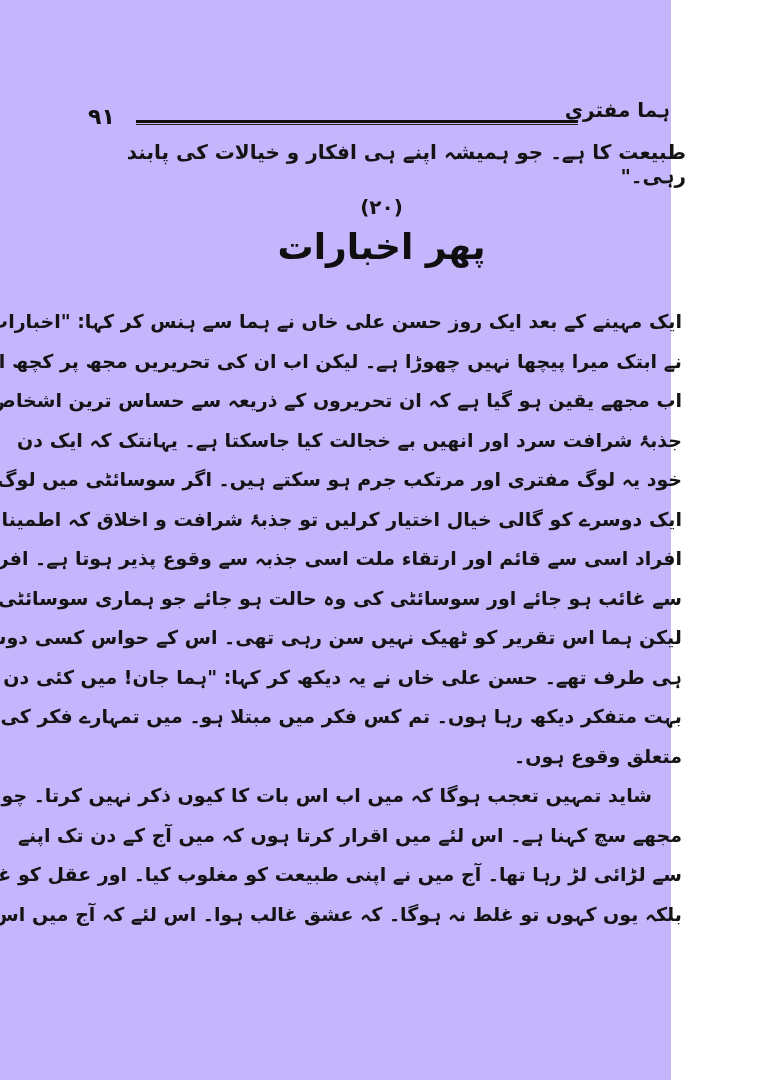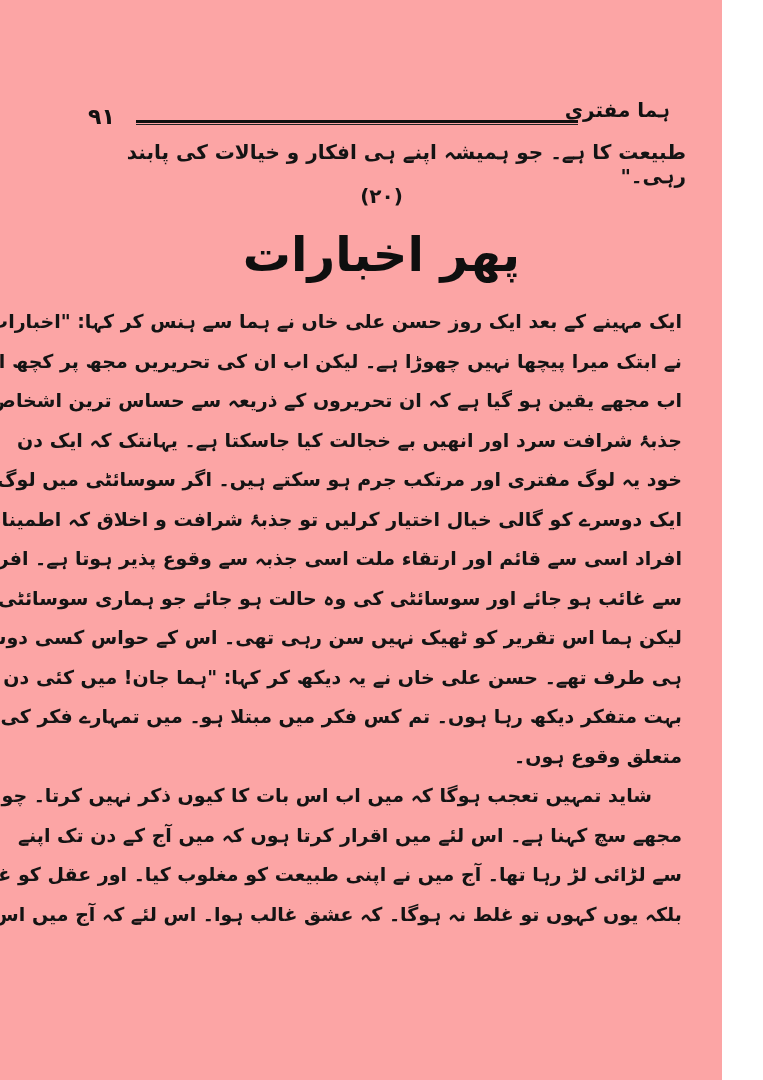--- a/index.html
+++ b/index.html
@@ -11,22 +11,22 @@
       width: 763px;
       height: 1080px;
       position: relative;
       overflow: hidden;
       font-family: "DejaVu Sans", sans-serif;
       color: #141414;
     }
     .page {
       position: absolute;
       left: 0; top: 0;
-      width: 722px; height: 1080px;
-      background: #fca5a5;
+      width: 671px; height: 1080px;
+      background: #c4b5fd;
     }
     .header {
       position: absolute;
       top: 100px;
       left: 88px;
       width: 590px;
       height: 40px;
     }
     .page-number {
       position: absolute;
@@ -70,38 +70,38 @@
     }
     .carry-line {
       top: 140px;
       font-size: 20px;
       font-weight: bold;
       text-align: right;
       padding-right: 10px;
     }
     .chapter-number {
       position: absolute;
-      top: 184px;
+      top: 195px;
       left: 0;
       width: 763px;
       text-align: center;
       font-family: "DejaVu Sans", sans-serif;
       font-weight: bold;
       font-size: 20px;
       direction: rtl;
     }
     .chapter-title {
       position: absolute;
       top: 226px;
       left: 0;
       width: 763px;
       text-align: center;
       font-family: "DejaVu Sans", sans-serif;
       font-weight: bold;
-      font-size: 48px;
+      font-size: 36px;
       direction: rtl;
       color: #0f0f0f;
     }
     .body {
       top: 298px;
       line-height: 39.5px;
     }
     .body p {
       margin: 4px;
       font-weight: bold;

